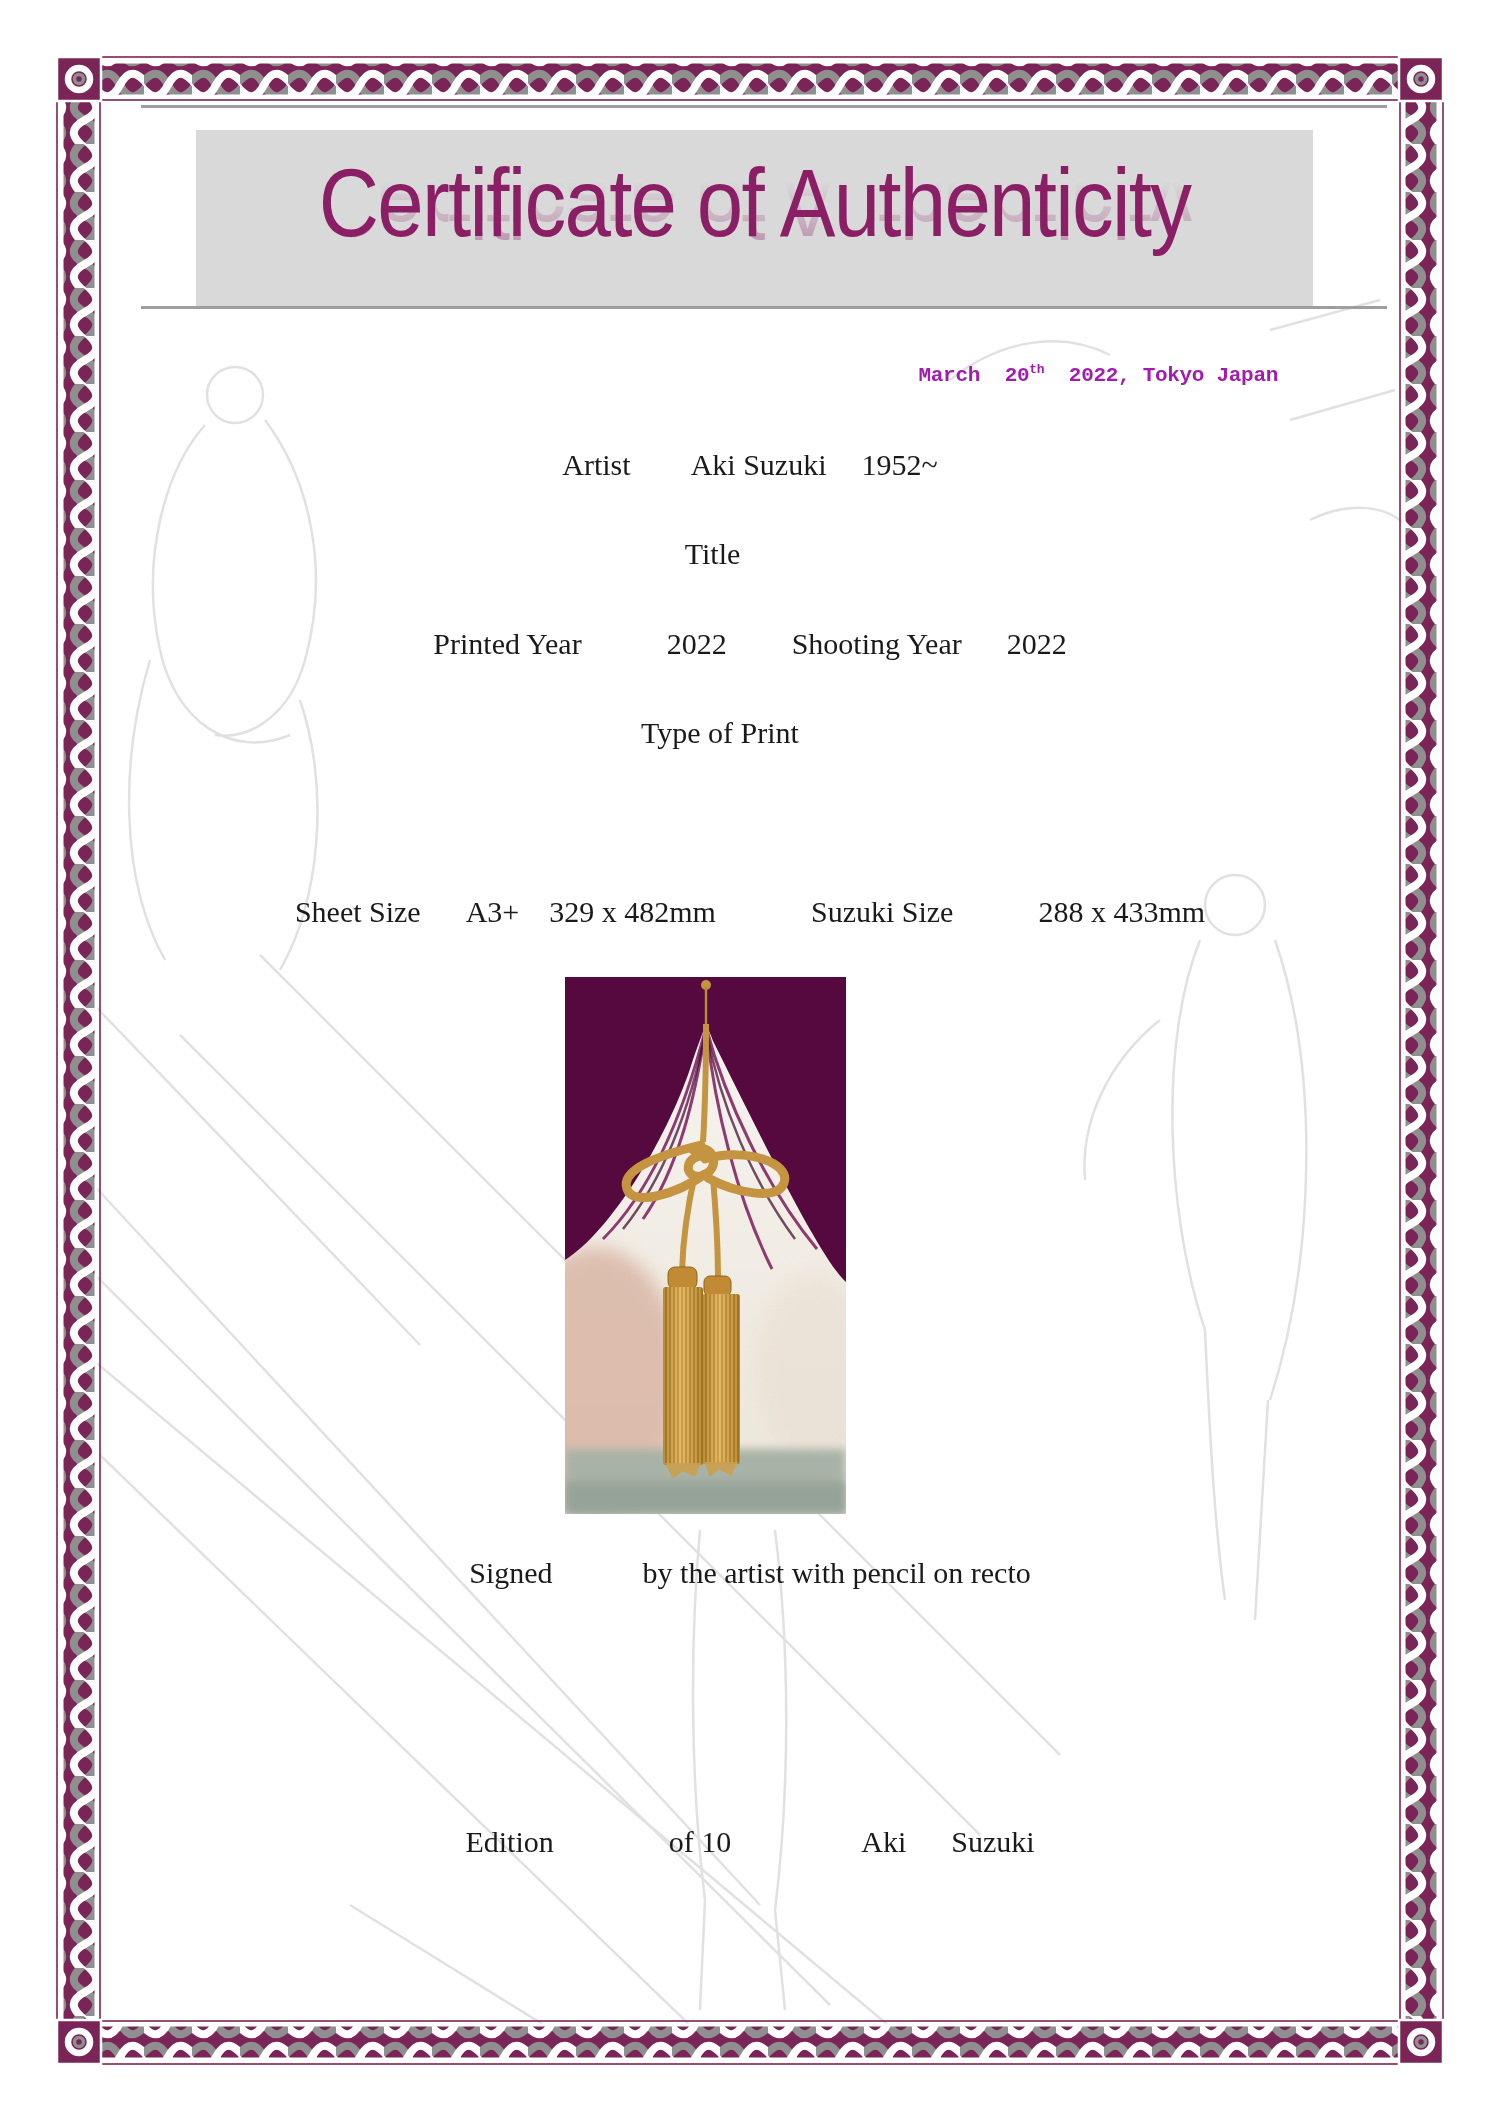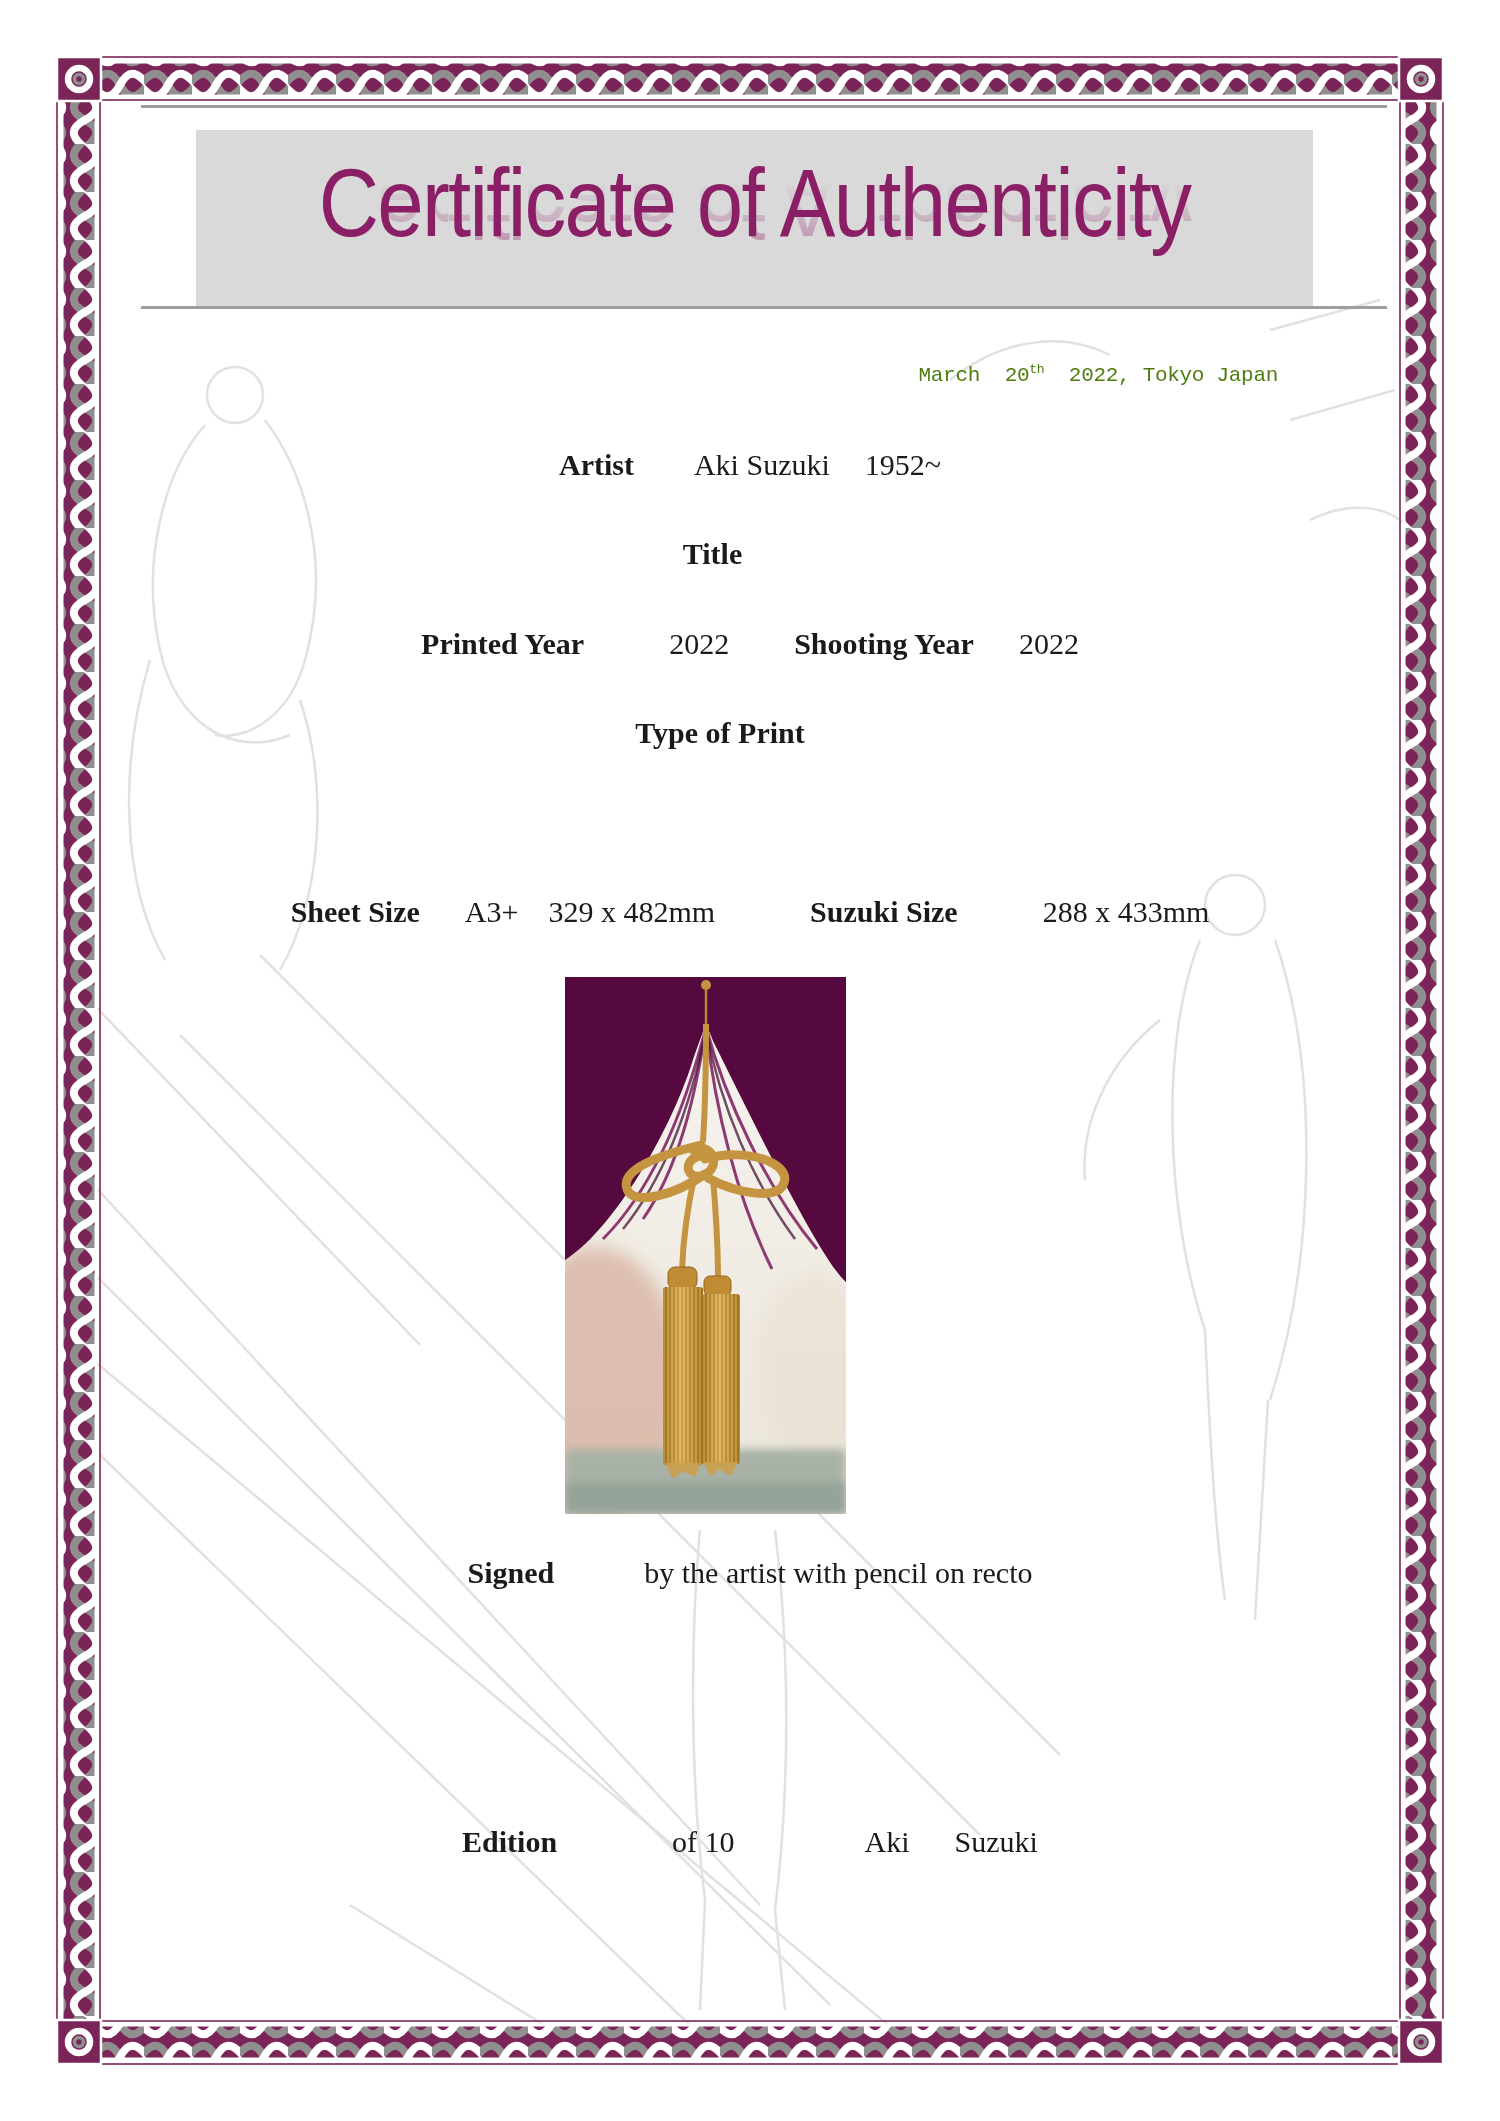--- a/index.html
+++ b/index.html
@@ -39,31 +39,31 @@
   .cert-title-reflection{
     top:122px;transform:scaleX(0.86) scaleY(-1);opacity:.75;
     -webkit-mask-image:linear-gradient(to bottom,rgba(0,0,0,.55),rgba(0,0,0,0) 72%);
             mask-image:linear-gradient(to bottom,rgba(0,0,0,.55),rgba(0,0,0,0) 72%);
   }
 
   
   .date-line{
     position:absolute;top:362px;right:222px;
     font-family:"Liberation Mono","DejaVu Sans Mono",monospace;
-    font-size:21px;letter-spacing:-.3px;white-space:pre;color:#4d7c0f;
+    font-size:21px;letter-spacing:-.3px;white-space:pre;color:#a21caf;font-weight:bold;
   }
   .date-line sup{font-size:13px;}
 
   
   .row{
     position:absolute;left:110px;right:110px;
     display:flex;justify-content:center;align-items:baseline;
     font-size:30px;line-height:36px;white-space:pre;
   }
-  .lbl{font-weight:bold;}
+  .lbl{font-weight:normal;}
   .gap{display:inline-block;flex:0 0 auto;}
   .val sup{font-size:18px;}
 
   
   .photo{
     position:absolute;left:565px;top:977px;width:281px;height:537px;
     overflow:hidden;background:#f4f1ea;
   }
   .photo svg{display:block;width:100%;height:100%;}
 </style>

